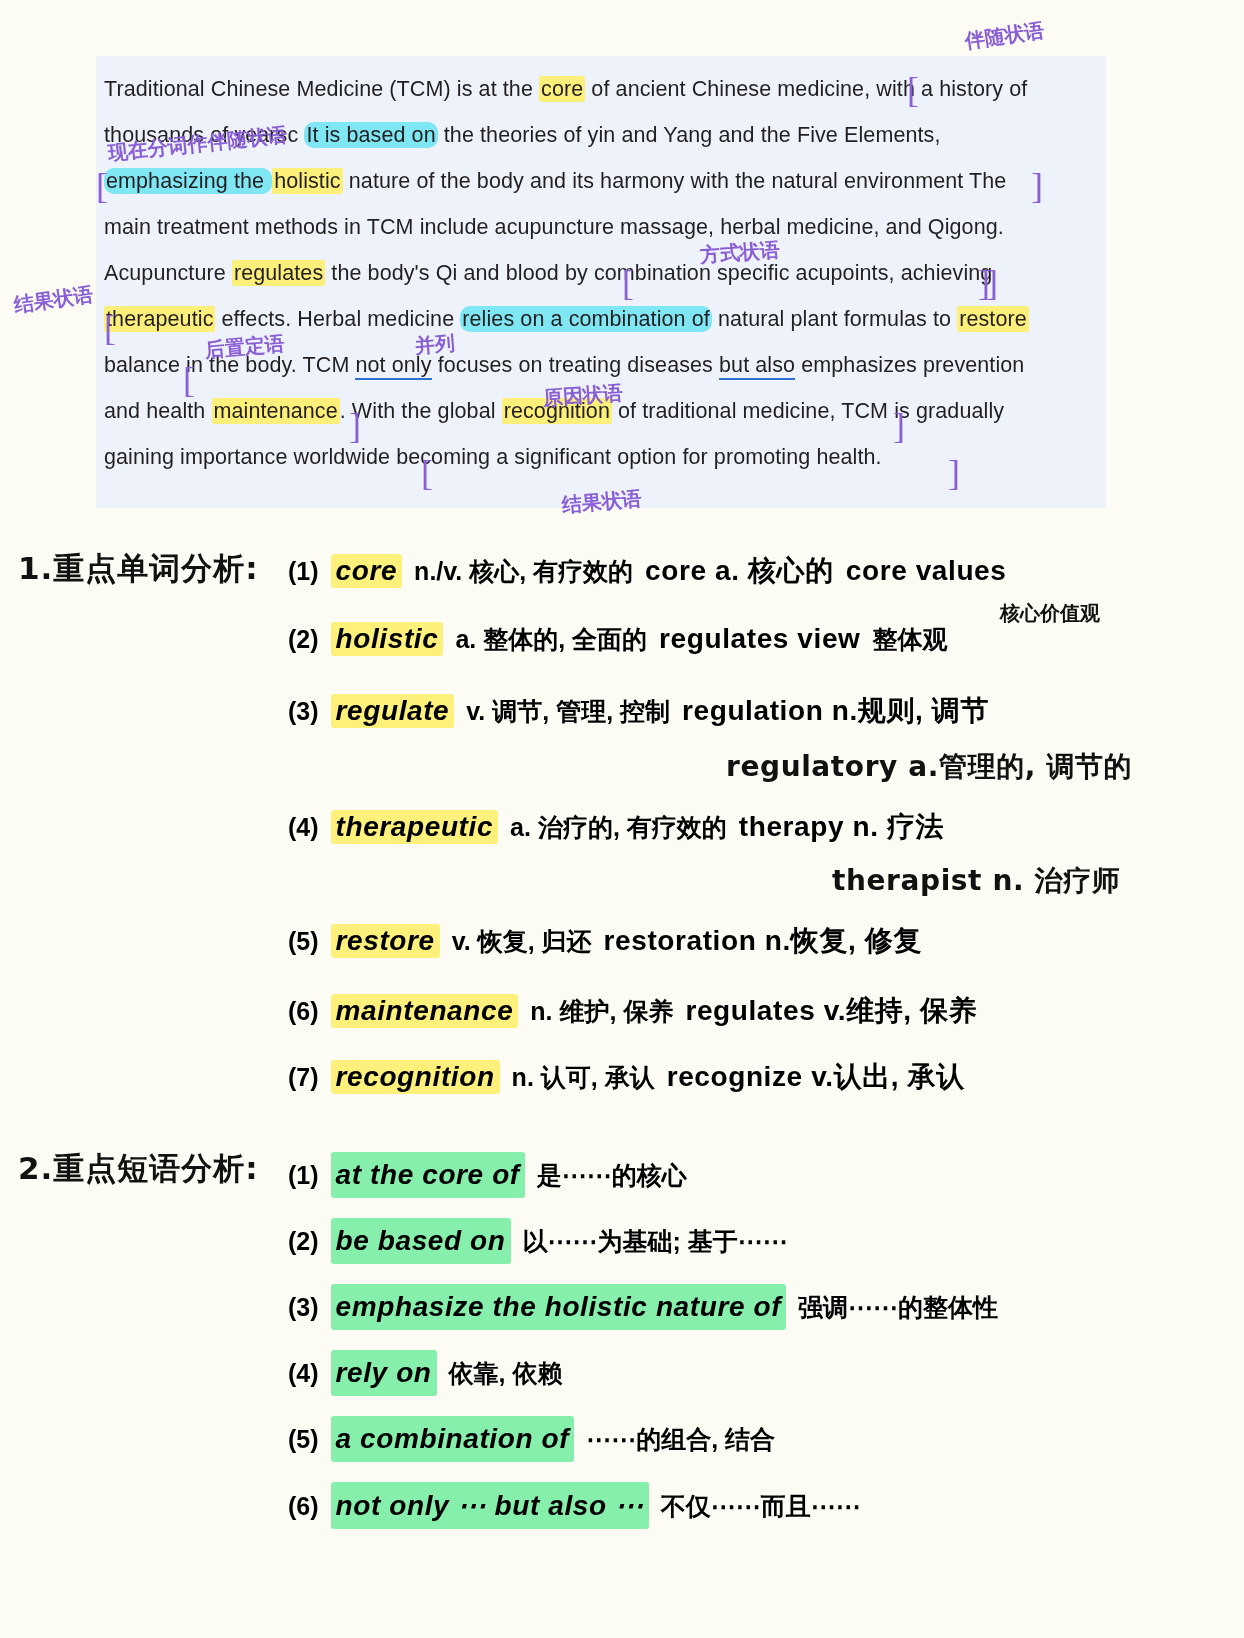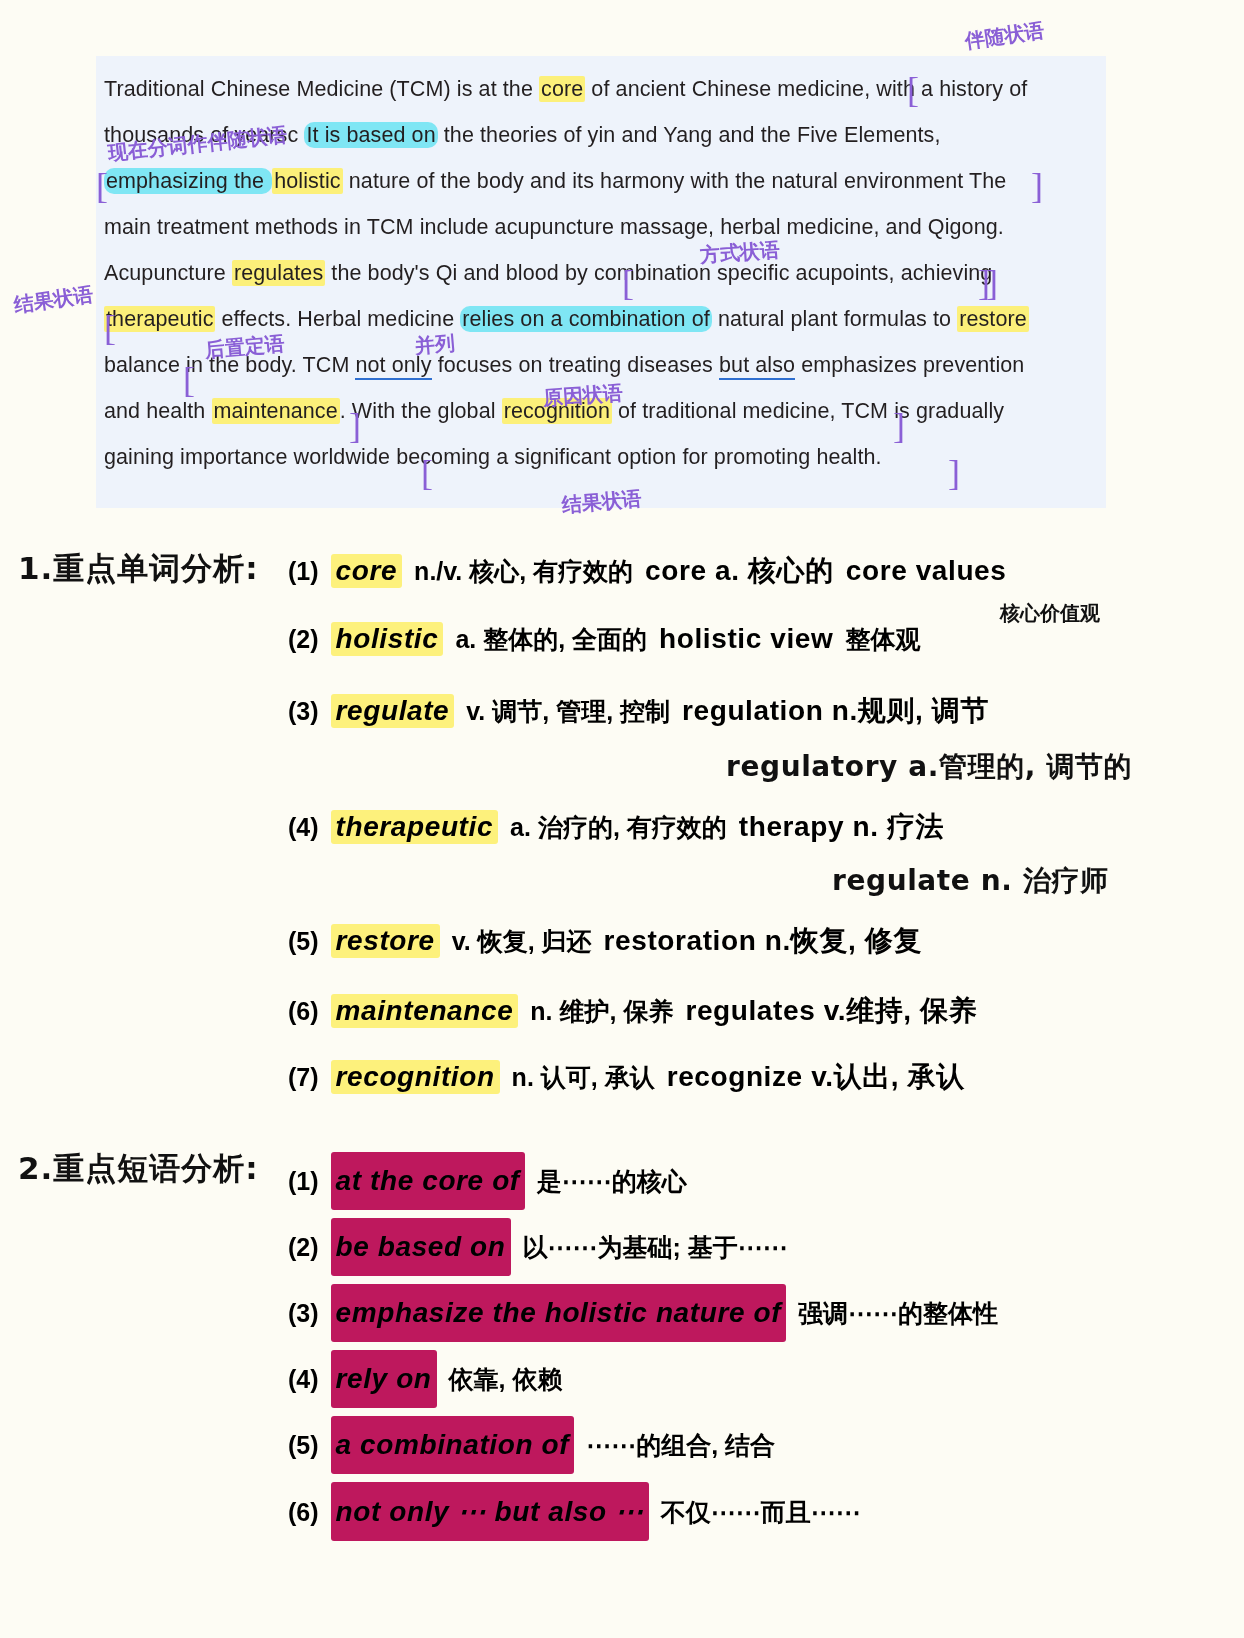--- a/index.html
+++ b/index.html
@@ -84,23 +84,23 @@
   .sm {
     font-size: 20px;
     font-weight: 600;
   }
   .mark-y {
     background: #fdf17c;
     border-radius: 3px;
     padding: 1px 5px;
   }
   .mark-b {
-    background: #be185d;
+    background: #86efac;
     border-radius: 3px;
-    padding: 13px 5px;
+    padding: 7px 5px;
   }
   .row { position: absolute; display: flex; align-items: baseline; gap: 12px; white-space: nowrap; }
 </style>
 </head>
 <body>
 
 <div id="passage">
     <div class="pline"><span>Traditional Chinese Medicine (TCM) is at the </span><span class="hl-y">core</span><span> of ancient Chinese medicine, </span><span>with a history of</span></div>
     <div class="pline"><span>thousands of yearsc </span><span class="hl-b">It is based on</span><span> the theories of yin and Yang and the Five Elements,</span></div>
     <div class="pline"><span class="hl-b">emphasizing the </span><span class="hl-y">holistic</span><span> nature of the body and its harmony with the natural environment</span><span> The</span></div>
@@ -144,39 +144,39 @@
   <span class="cn">n./v. 核心, 有疗效的</span>
   <span class="en" style="font-style:normal;">core a. 核心的</span>
   <span class="en" style="font-style:normal;">core values</span>
 </div>
 <div class="note sm" style="left:1000px; top:600px;">核心价值观</div>
 
 <div class="row" style="left:288px; top:622px;">
   <span class="num">(2)</span>
   <span class="en mark-y">holistic</span>
   <span class="cn">a. 整体的, 全面的</span>
-  <span class="en" style="font-style:normal;">holistic view</span>
+  <span class="en" style="font-style:normal;">regulates view</span>
   <span class="cn">整体观</span>
 </div>
 
 <div class="row" style="left:288px; top:692px;">
   <span class="num">(3)</span>
   <span class="en mark-y">regulate</span>
   <span class="cn">v. 调节, 管理, 控制</span>
   <span class="en" style="font-style:normal;">regulation n.规则, 调节</span>
 </div>
 <div class="note en" style="left:726px; top:748px; font-style:normal;">regulatory a.管理的, 调节的</div>
 
 <div class="row" style="left:288px; top:808px;">
   <span class="num">(4)</span>
   <span class="en mark-y">therapeutic</span>
   <span class="cn">a. 治疗的, 有疗效的</span>
   <span class="en" style="font-style:normal;">therapy n. 疗法</span>
 </div>
-<div class="note en" style="left:832px; top:862px; font-style:normal;">regulate n. 治疗师</div>
+<div class="note en" style="left:832px; top:862px; font-style:normal;">therapist n. 治疗师</div>
 
 <div class="row" style="left:288px; top:922px;">
   <span class="num">(5)</span>
   <span class="en mark-y">restore</span>
   <span class="cn">v. 恢复, 归还</span>
   <span class="en" style="font-style:normal;">restoration n.恢复, 修复</span>
 </div>
 
 <div class="row" style="left:288px; top:992px;">
   <span class="num">(6)</span>

